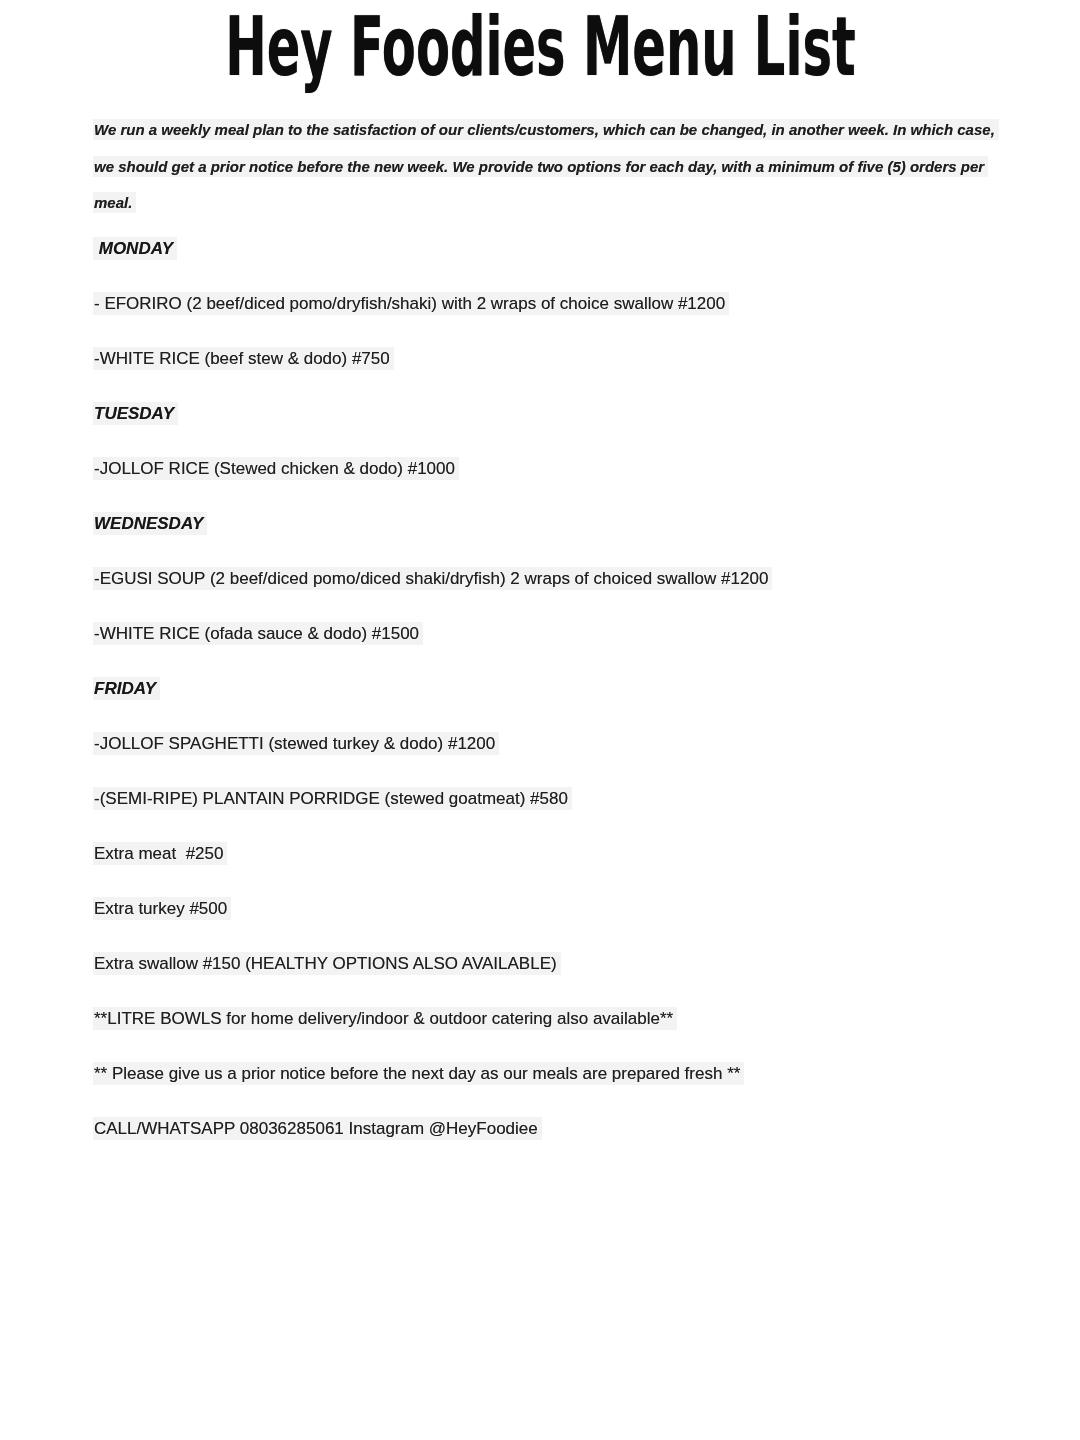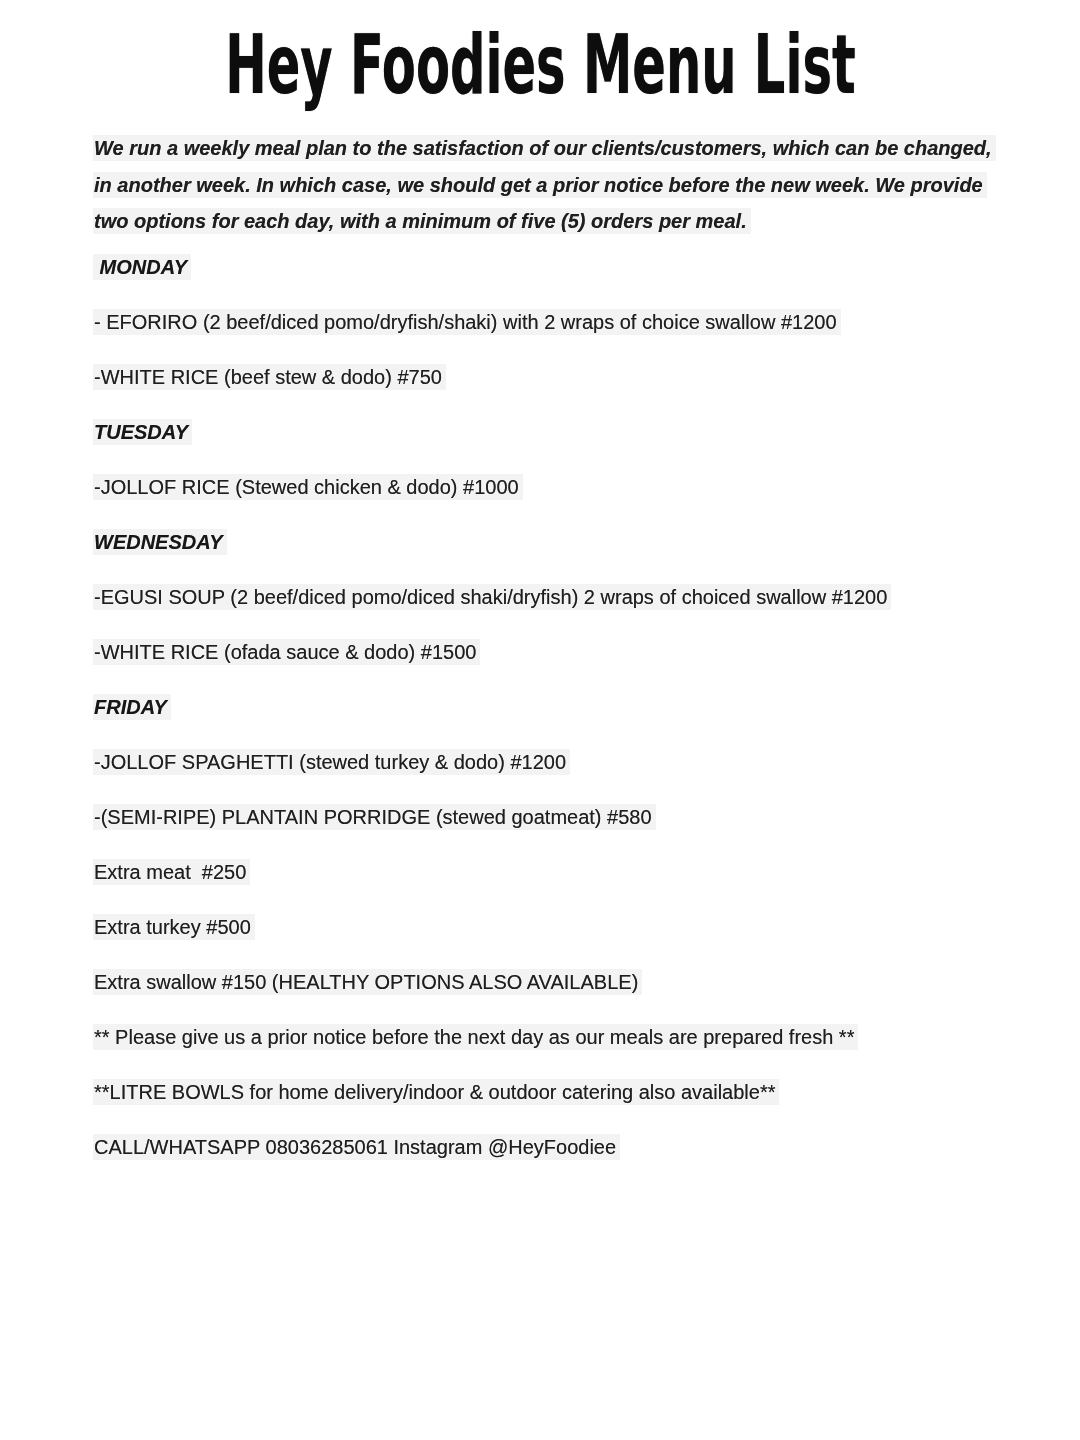--- a/index.html
+++ b/index.html
@@ -12,62 +12,61 @@
     width: 1080px;
     height: 1440px;
     background: #ffffff;
     color: #1c1c1c;
     font-family: "Liberation Sans", "DejaVu Sans", sans-serif;
     overflow: hidden;
   }
   
   .title {
     margin: 0;
-    padding-top: 18px;
     height: 96px;
     text-align: center;
     white-space: nowrap;
   }
   .title-inner {
     display: inline-block;
     font-family: "DejaVu Sans", sans-serif;
     font-weight: 700;
     font-size: 80px;
     line-height: 94px;
     color: #0d0d0d;
     letter-spacing: 0px;
     transform: scaleX(0.62) scaleY(1.02);
     transform-origin: 50% 50%;
     text-shadow: 0 0 1px rgba(0,0,0,0.65);
   }
   
   .intro {
     margin: 16px 0 0 93px;
     width: 910px;
-    font-size: 20px;
+    font-size: 15px;
     font-weight: 700;
     font-style: italic;
     line-height: 36.5px;
     color: #1e1e1e;
   }
   
   .hl {
     background: rgba(224, 224, 224, 0.38);
     box-decoration-break: clone;
     -webkit-box-decoration-break: clone;
     padding: 2px 4px 2px 1px;
     text-shadow: 0 0 0.6px rgba(0,0,0,0.5);
   }
   .menu {
     margin: 16px 0 0 93px;
     width: 930px;
   }
   .para {
     margin: 0 0 32.5px 0;
-    font-size: 20px;
+    font-size: 17px;
     line-height: 22.5px;
     white-space: pre-wrap;
     color: #1e1e1e;
   }
   .day {
     font-weight: 700;
     font-style: italic;
     color: #171717;
   }
 </style>
@@ -95,19 +94,19 @@
     <p class="para item"><span class="hl">-WHITE RICE (ofada sauce &amp; dodo) #1500</span></p>
 
     <p class="para day"><span class="hl">FRIDAY</span></p>
     <p class="para item"><span class="hl">-JOLLOF SPAGHETTI (stewed turkey &amp; dodo) #1200</span></p>
     <p class="para item"><span class="hl">-(SEMI-RIPE) PLANTAIN PORRIDGE (stewed goatmeat) #580</span></p>
 
     <p class="para item"><span class="hl">Extra meat  #250</span></p>
     <p class="para item"><span class="hl">Extra turkey #500</span></p>
     <p class="para item"><span class="hl">Extra swallow #150 (HEALTHY OPTIONS ALSO AVAILABLE)</span></p>
 
+    <p class="para item"><span class="hl">**LITRE BOWLS for home delivery/indoor &amp; outdoor catering also available**</span></p>
     <p class="para item"><span class="hl">** Please give us a prior notice before the next day as our meals are prepared fresh **</span></p>
-    <p class="para item"><span class="hl">**LITRE BOWLS for home delivery/indoor &amp; outdoor catering also available**</span></p>
 
     <p class="para item"><span class="hl">CALL/WHATSAPP 08036285061 Instagram @HeyFoodiee</span></p>
 
   </div>
 </div>
 
 </body></html>

